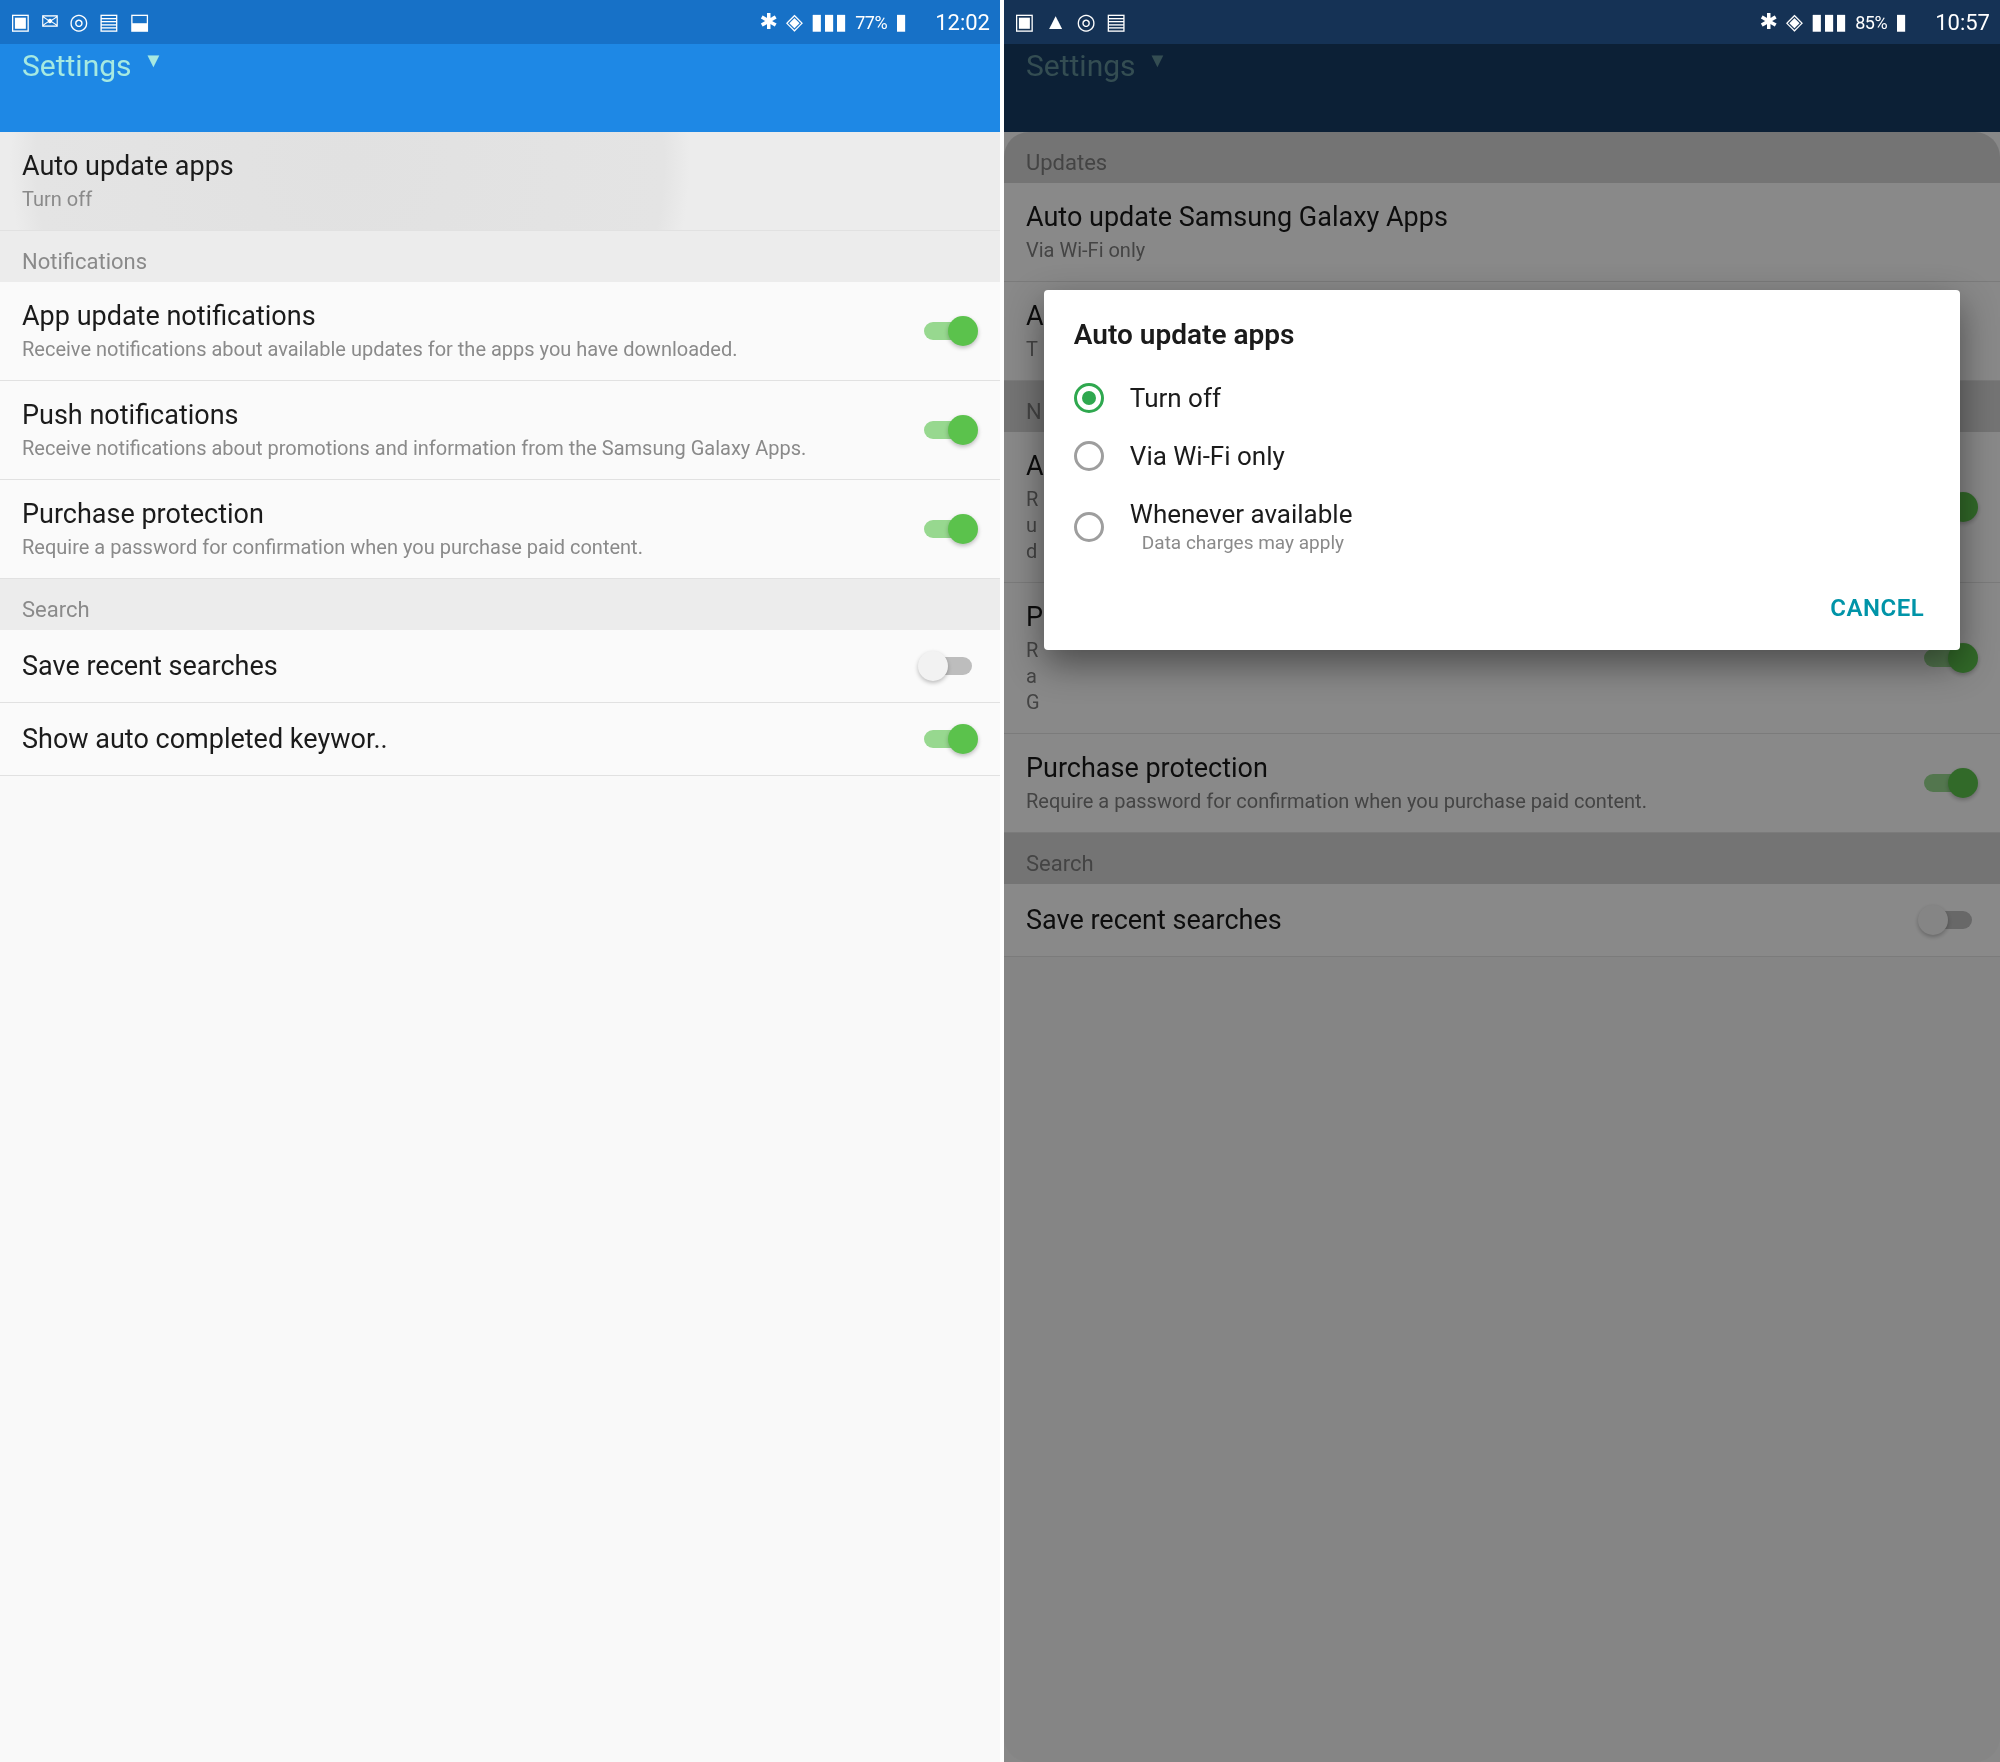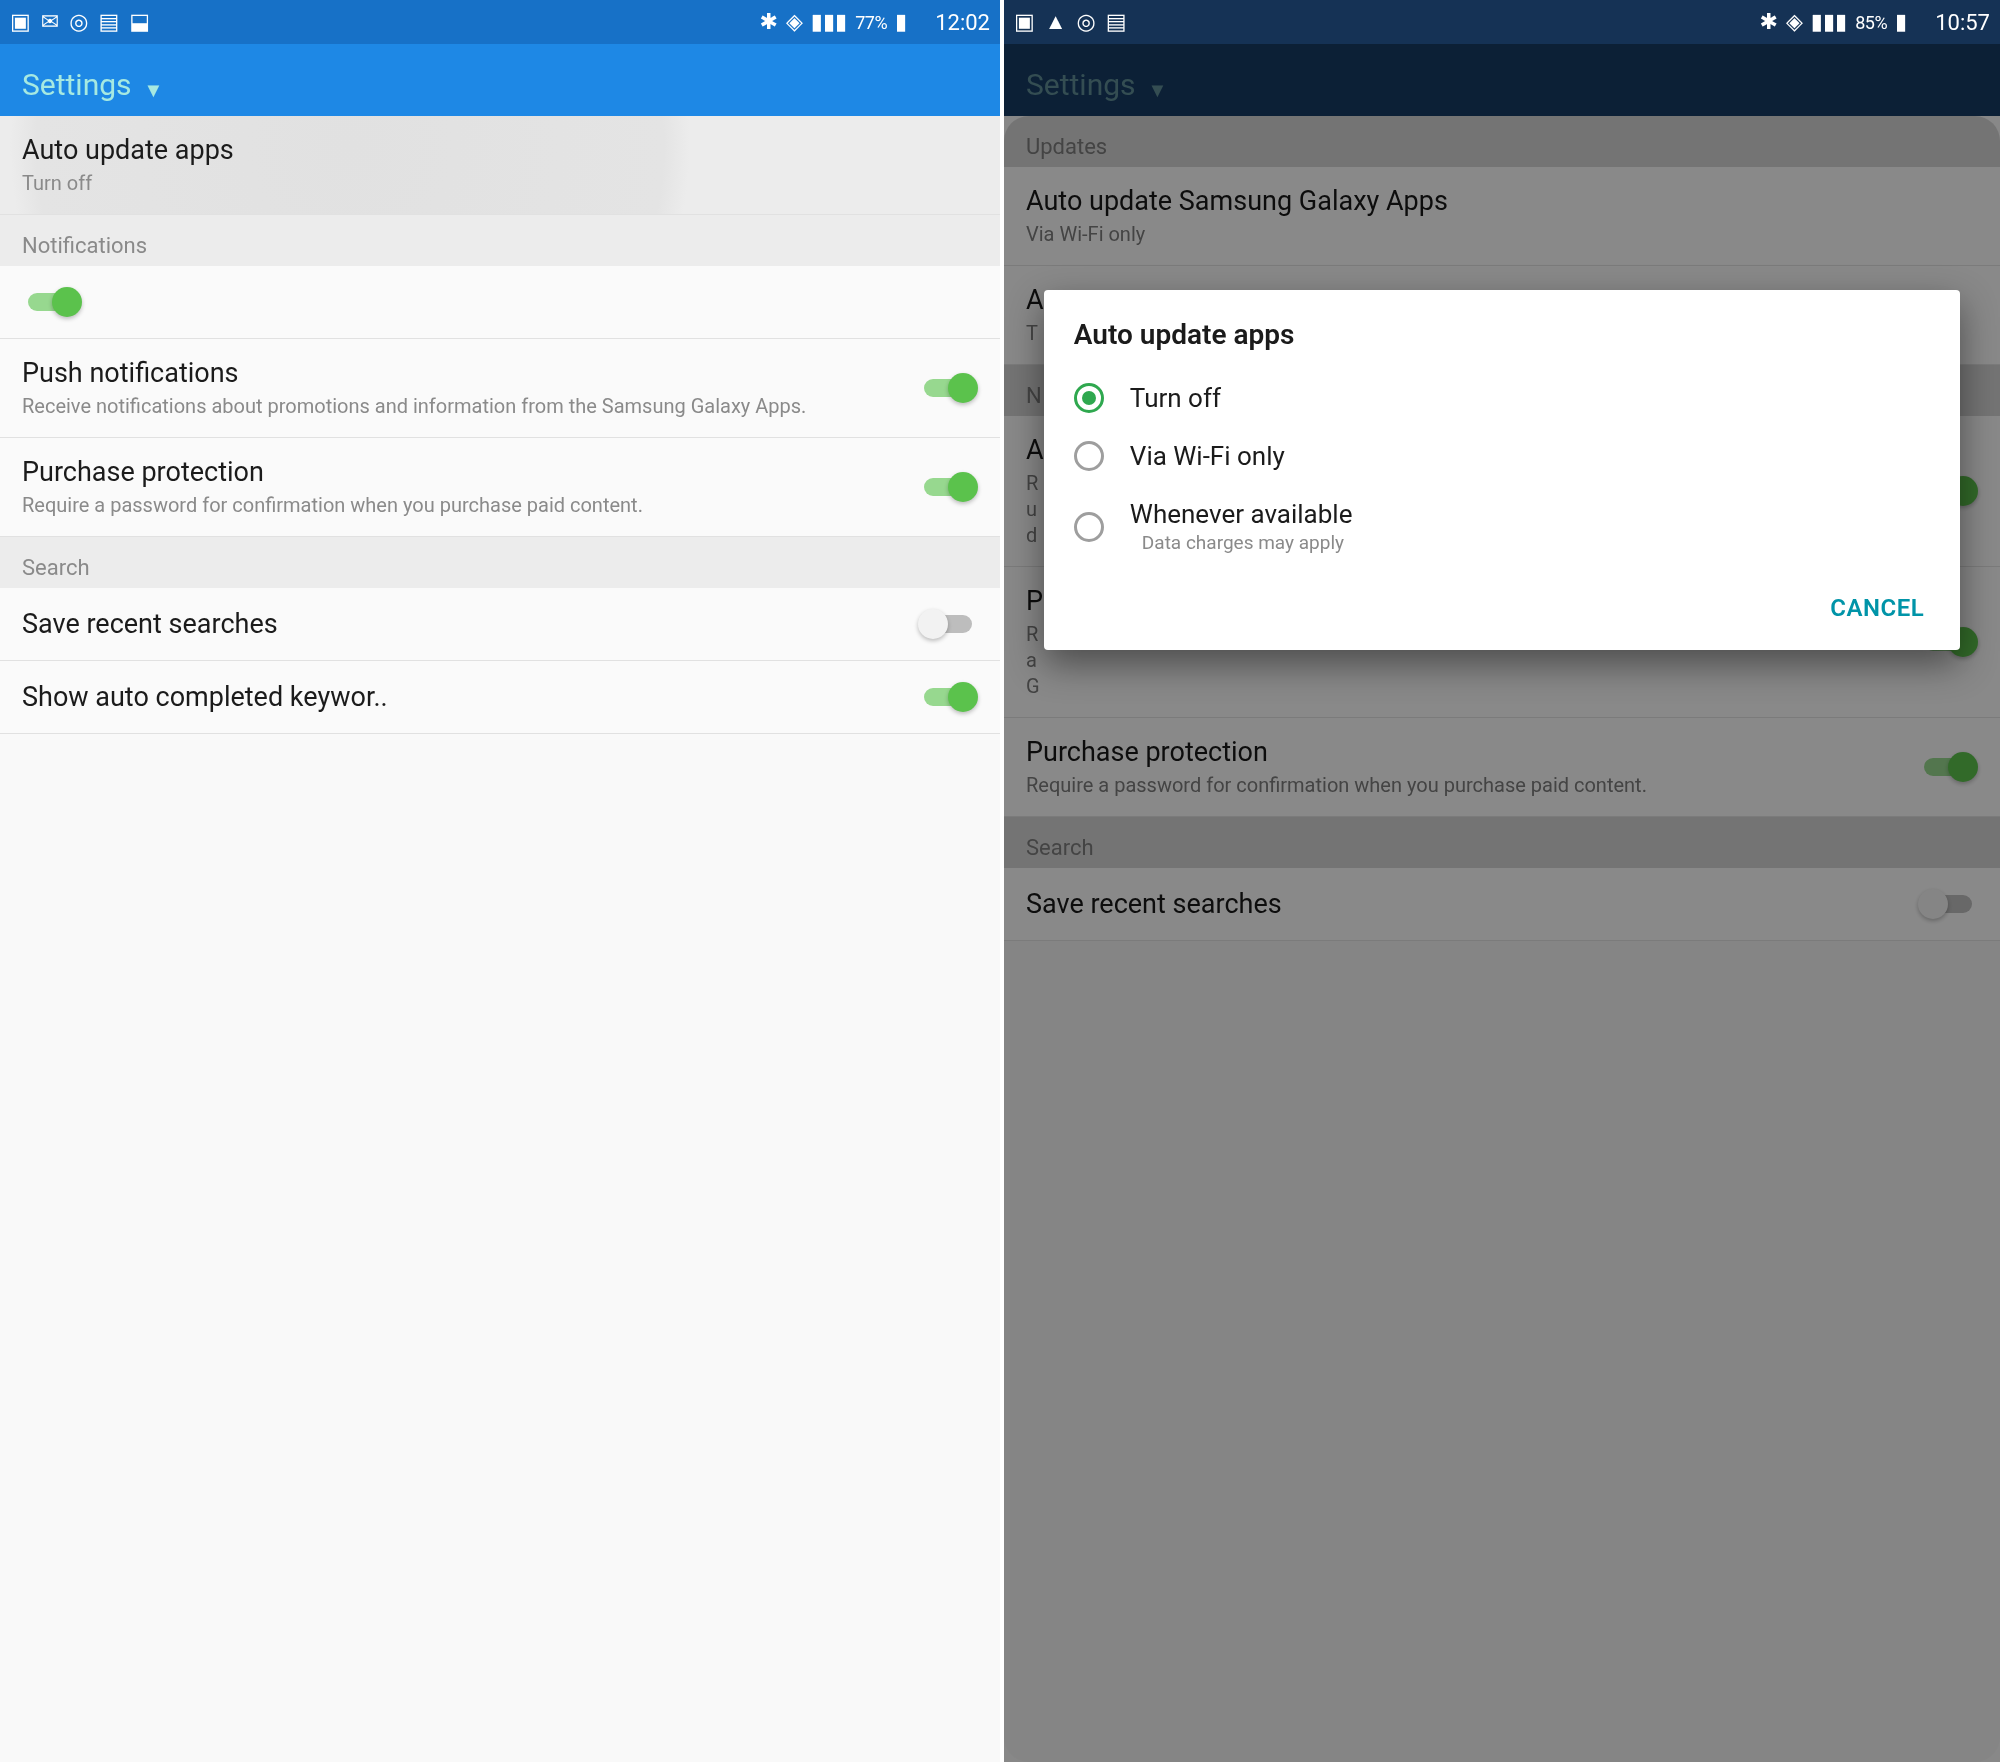--- a/index.html
+++ b/index.html
@@ -32,24 +32,24 @@
   .screen.left .statusbar { background: #1771c7; }
   .screen.right .statusbar { background: #153255; }
   .statusbar .sb-left { display: flex; gap: 10px; align-items: center; }
   .statusbar .spacer { flex: 1; }
   .statusbar .sb-right { display: flex; gap: 8px; align-items: center; }
   .statusbar .pct { font-size: 18px; letter-spacing: -0.5px; }
   .statusbar .time { font-size: 22px; margin-left: 20px; }
 
   
   .appbar {
-    height: 72px;
-    display: flex;
-    align-items: flex-end;
-    padding: 14px 22px;
+    height: 88px;
+    display: flex;
+    align-items: flex-start;
+    padding: 4px 22px;
     font-size: 30px;
   }
   .screen.left .appbar { background: #1e88e5; color: #a6e9e1; }
   .screen.right .appbar { background: #163b63; color: #5f8d96; }
   .appbar .caret { margin-left: 12px; font-size: 20px; }
 
   
   .content {
     flex: 1;
     background: #f9f9f9;
@@ -184,20 +184,24 @@
     <div class="row highlight">
       <div class="txt">
         <div class="title">Auto update apps</div>
         <div class="sub">Turn off</div>
       </div>
     </div>
 
     <div class="section-header">Notifications</div>
 
     <div class="row">
+      <div class="txt">
+        <div class="title">App update notifications</div>
+        <div class="sub">Receive notifications about available updates for the apps you have downloaded.</div>
+      </div>
       <div class="toggle on">
         <div class="track"></div>
           <div class="knob"></div>
       </div>
     </div>
 
     <div class="row">
       <div class="txt">
         <div class="title">Push notifications</div>
         <div class="sub">Receive notifications about promotions and information from the Samsung Galaxy Apps.</div>

